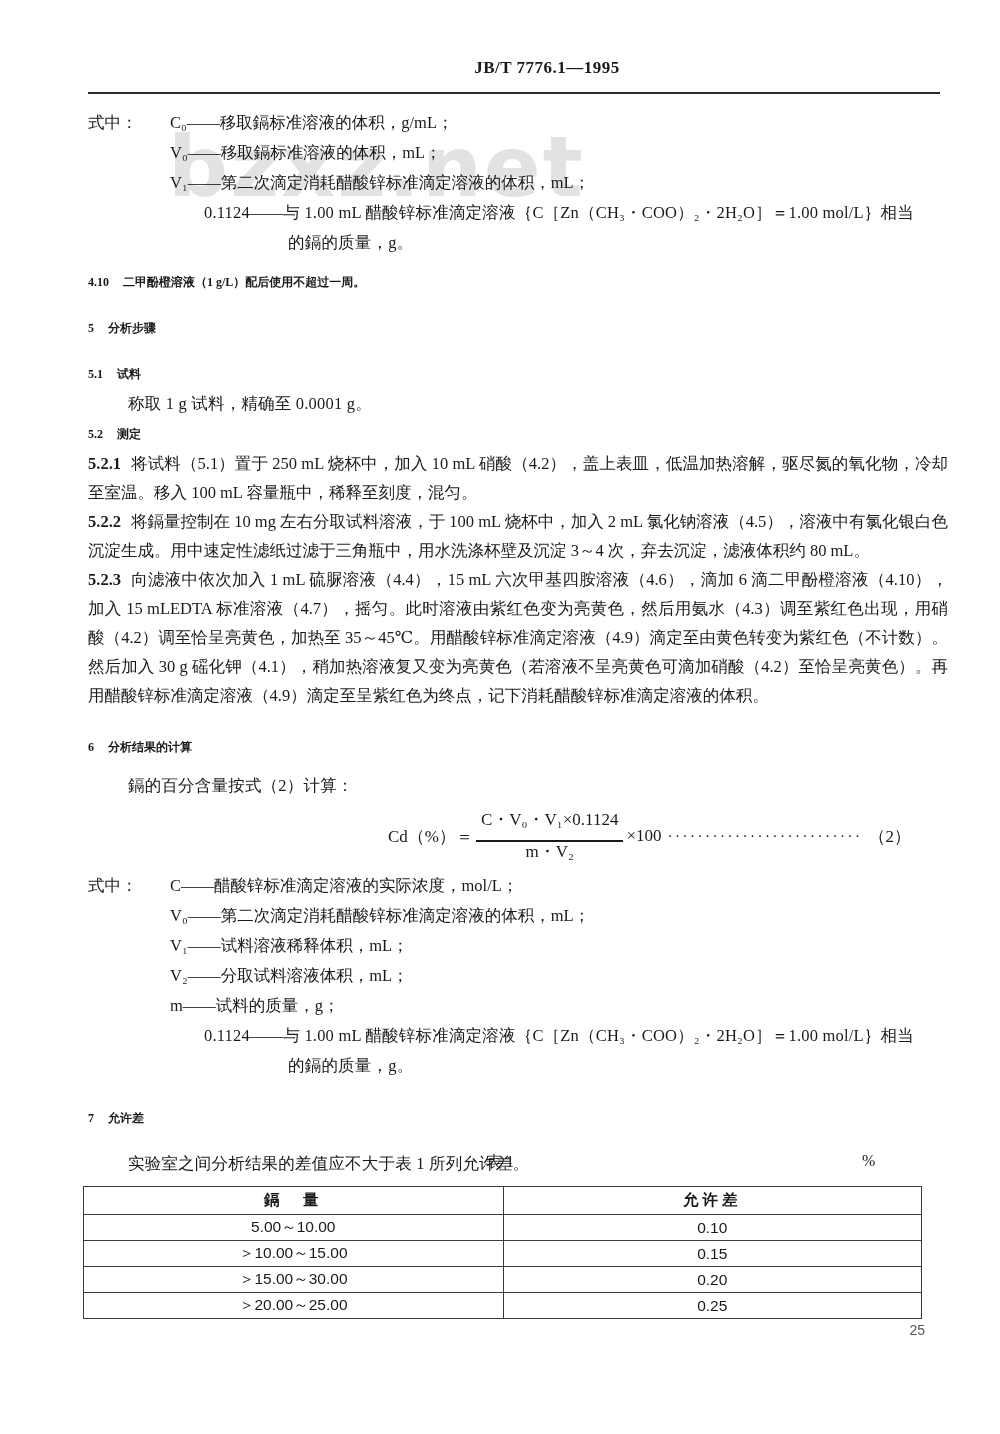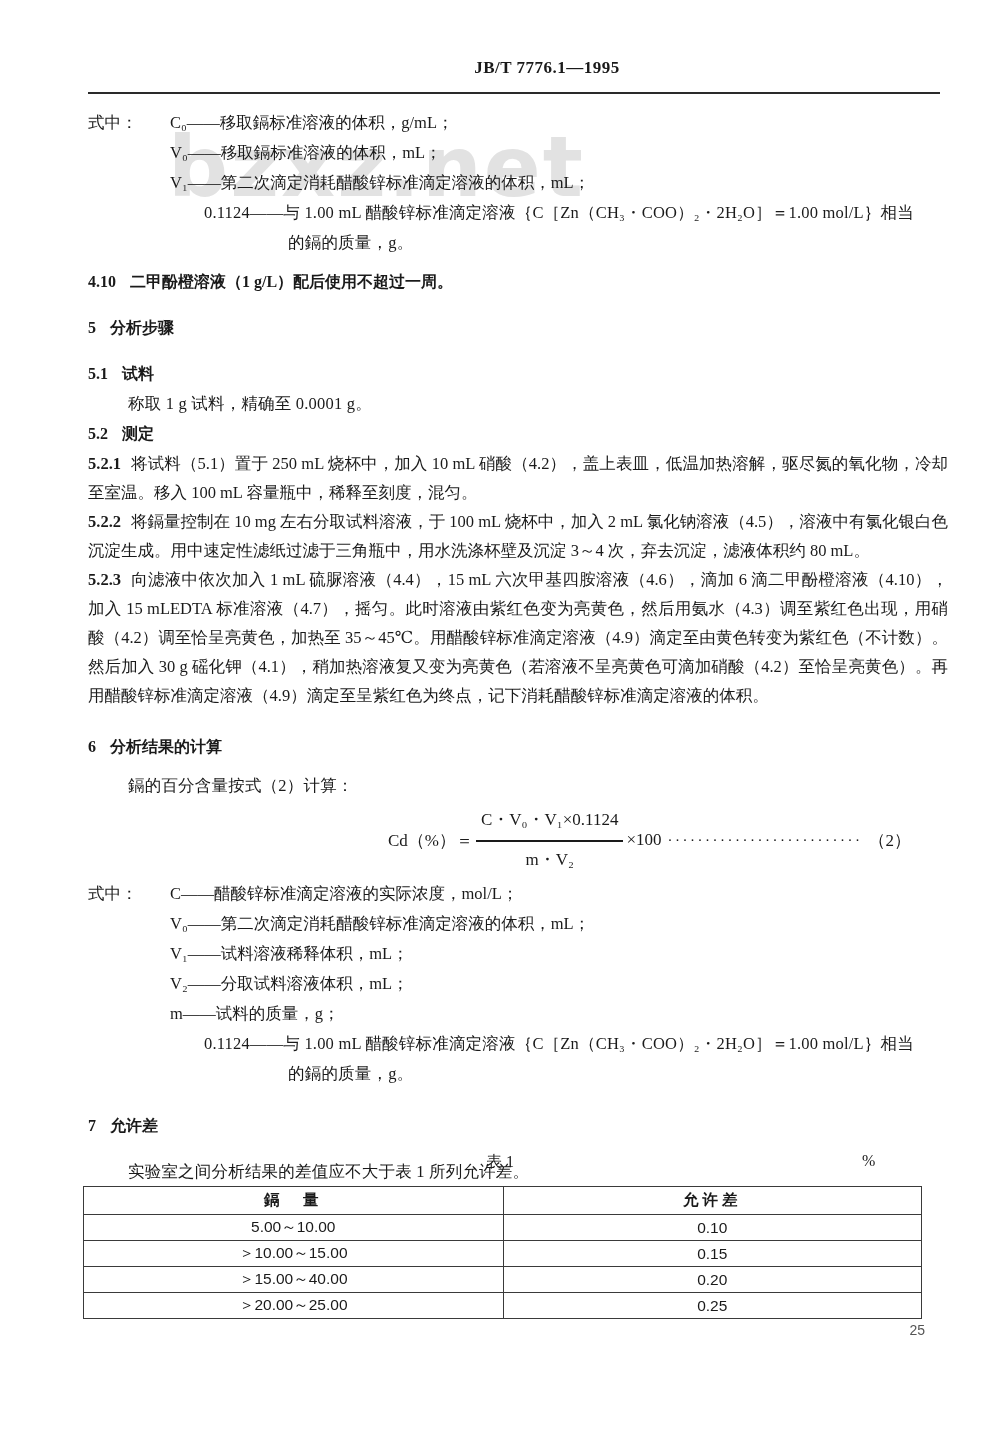--- a/index.html
+++ b/index.html
@@ -90,21 +90,21 @@
     white-space: nowrap;
   }
   .where-label {
     width: 82px;
     flex: 0 0 82px;
   }
   .where-def { flex: 1 1 auto; }
 
   .sec-head {
     font-weight: 700;
-    font-size: 16px;
+    font-size: 12px;
     line-height: 30px;
     white-space: nowrap;
   }
   .sec-head .num { margin-right: 14px; }
 
   .para {
     font-size: 16.5px;
     line-height: 29px;
     text-align: justify;
     text-justify: inter-ideograph;
@@ -138,21 +138,21 @@
     padding: 0 5px 10px 5px;
     font-size: 17px;
     line-height: 20px;
   }
   .frac .bar {
     width: 100%;
     height: 2px;
     background: #1a1a1a;
   }
   .frac .den-part {
-    padding: 8px 5px 0 5px;
+    padding: 0 5px 0 5px;
     font-size: 17px;
     line-height: 20px;
   }
   .dots {
     letter-spacing: 2.5px;
     margin: 0 6px;
     font-size: 15px;
   }
 
   
@@ -341,21 +341,21 @@
         </tr>
         <tr>
           <td class="col-a">5.00～10.00</td>
           <td class="col-b">0.10</td>
         </tr>
         <tr>
           <td class="col-a">＞10.00～15.00</td>
           <td class="col-b">0.15</td>
         </tr>
         <tr>
-          <td class="col-a">＞15.00～40.00</td>
+          <td class="col-a">＞15.00～30.00</td>
           <td class="col-b">0.20</td>
         </tr>
         <tr>
           <td class="col-a">＞20.00～25.00</td>
           <td class="col-b">0.25</td>
         </tr>
       </tbody>
     </table>
 
     <div class="page-num">25</div>

